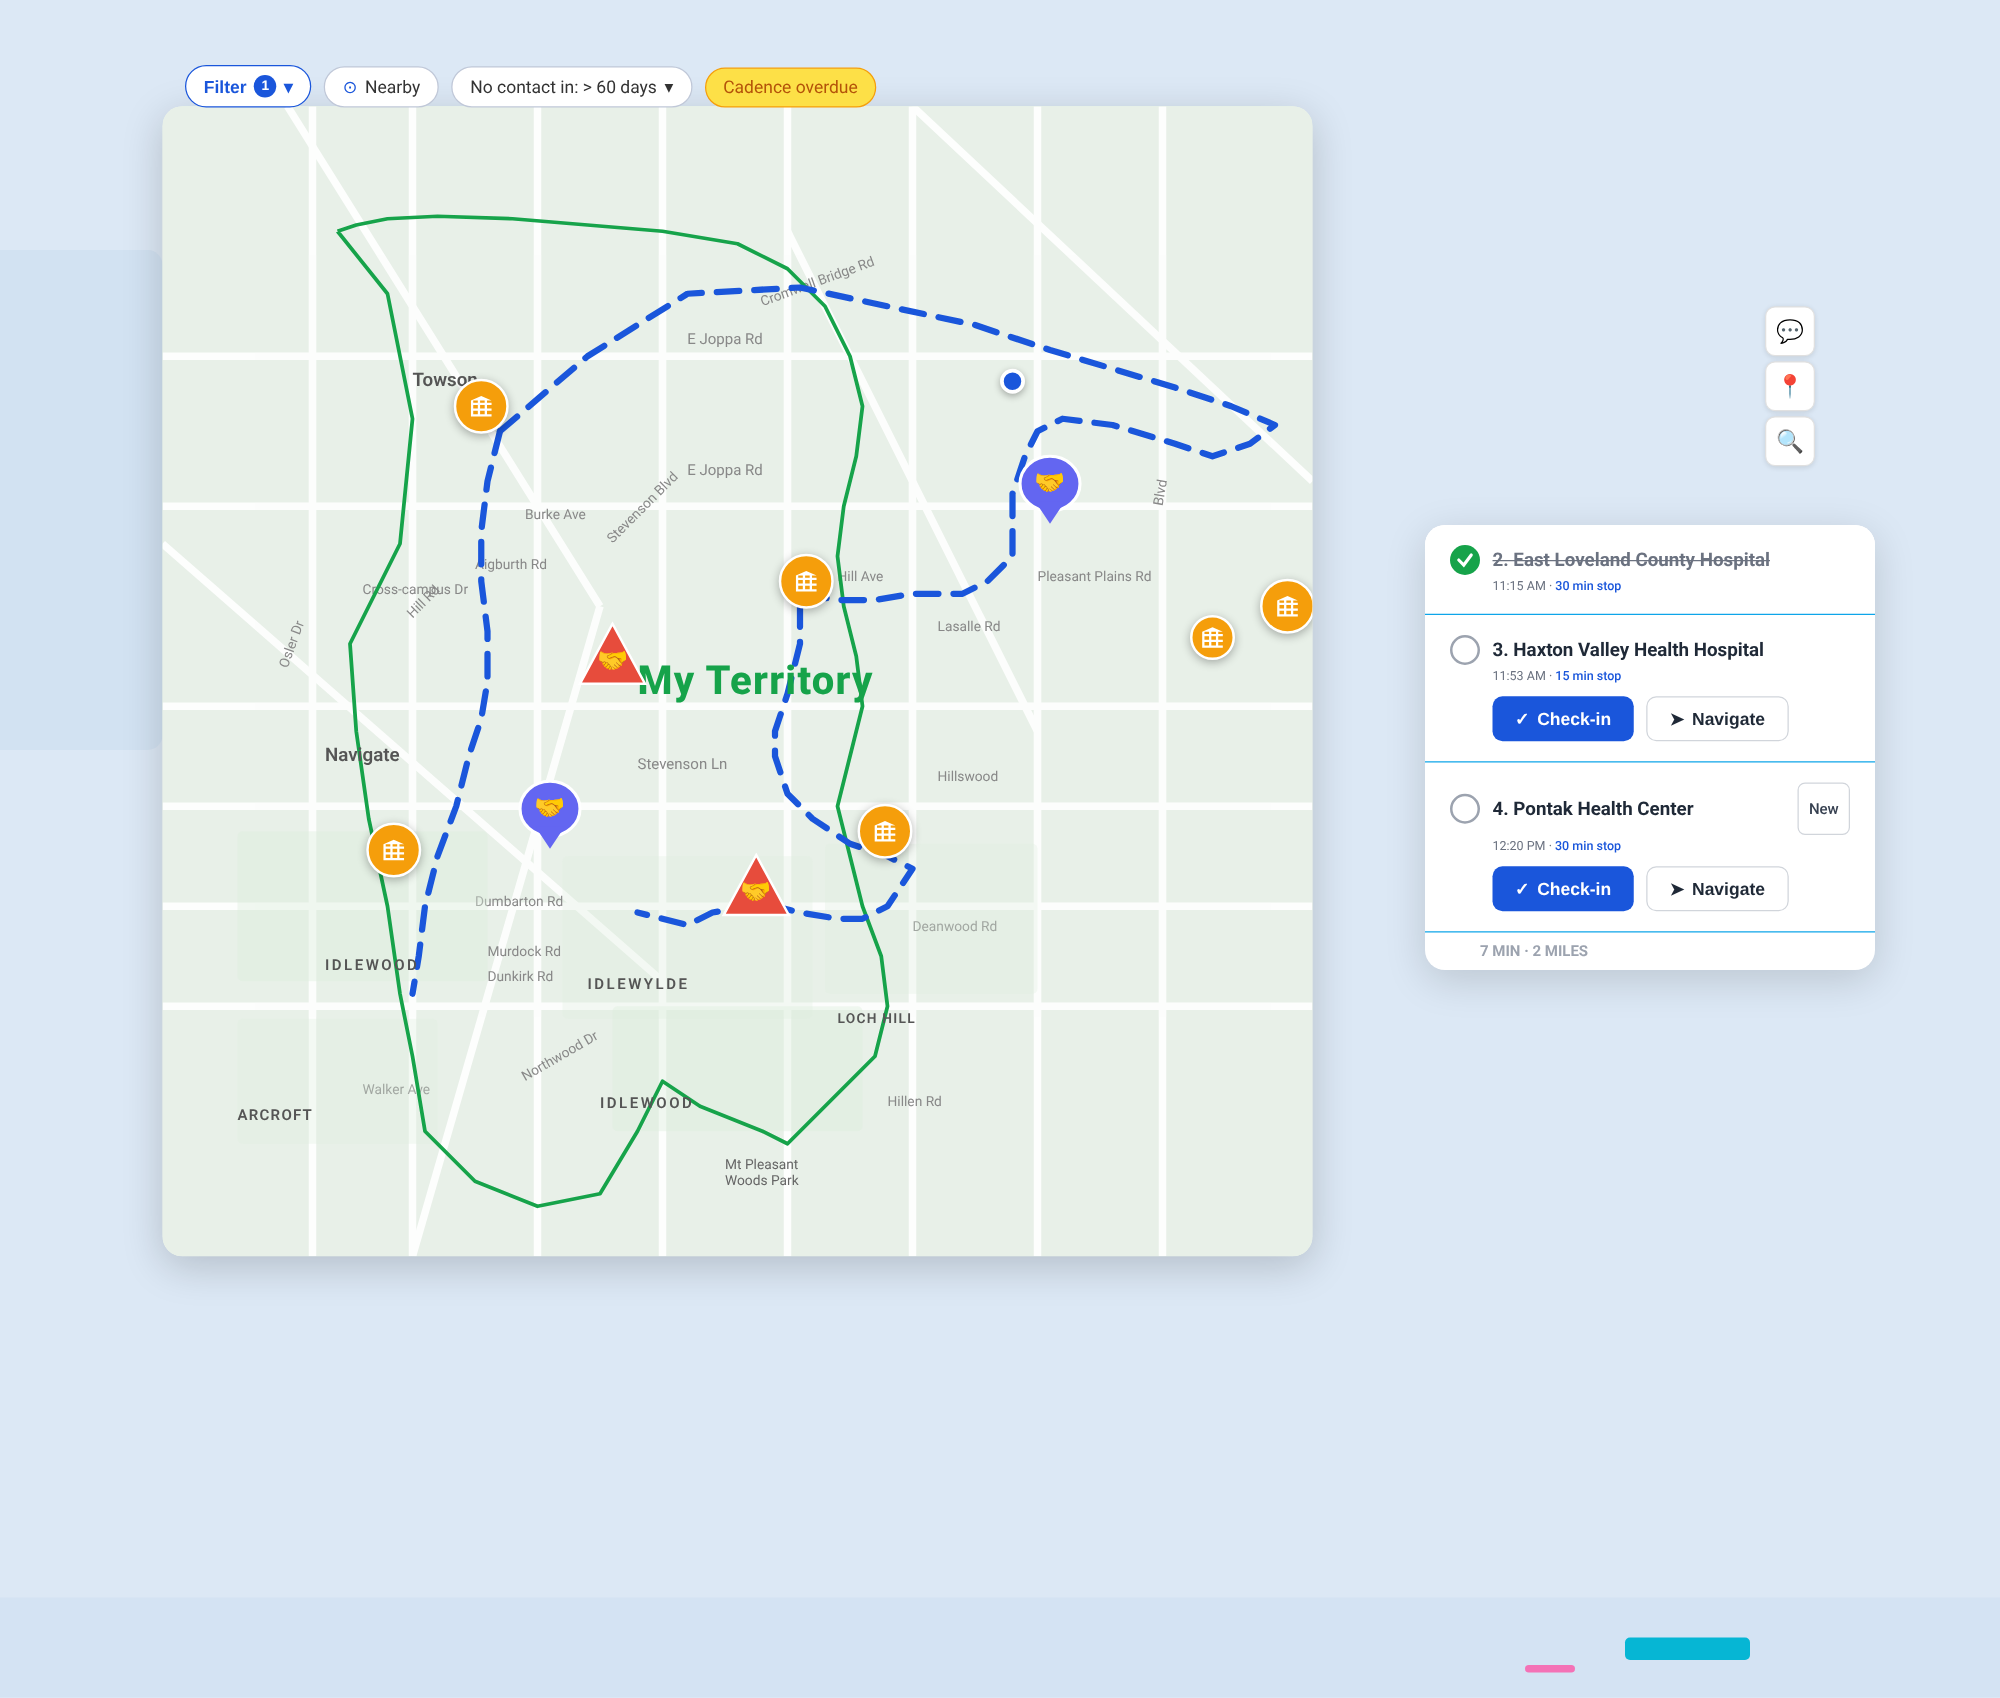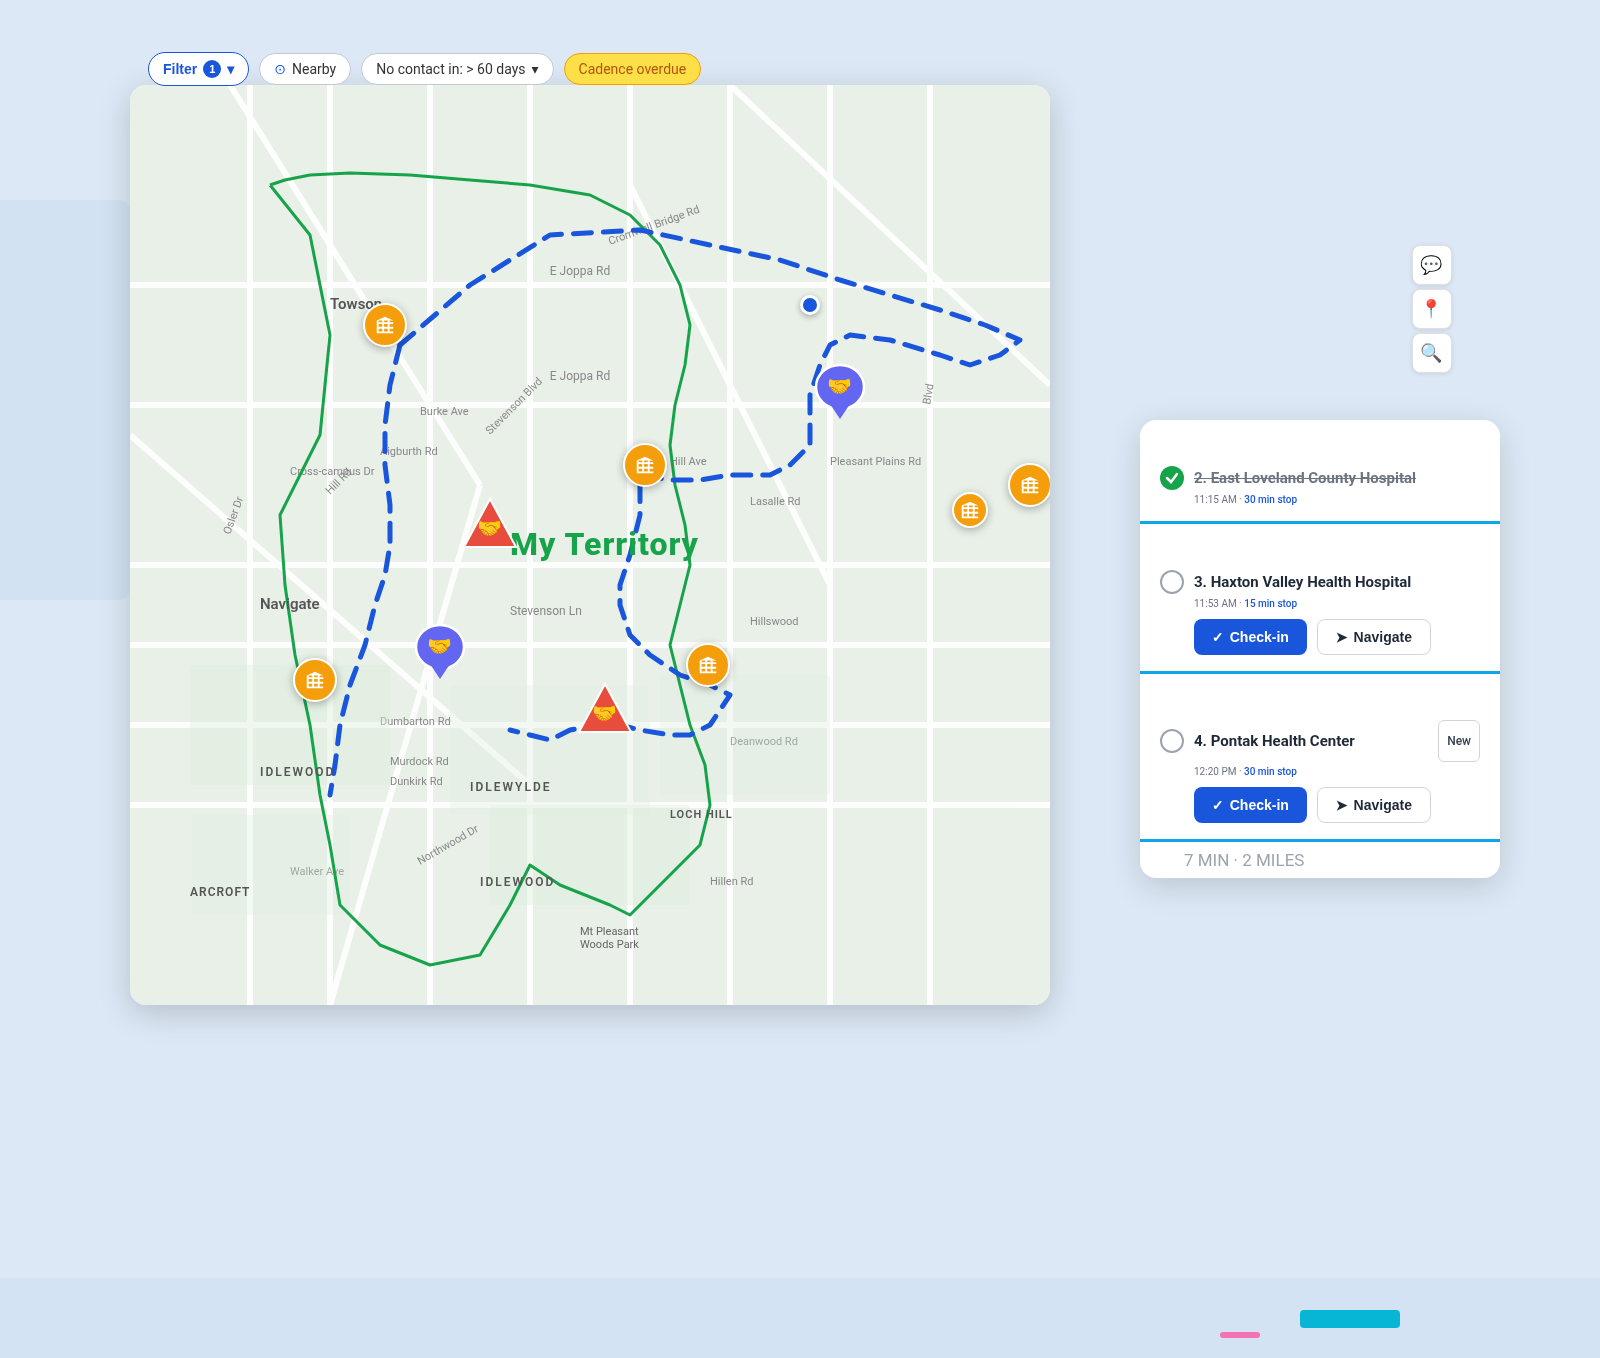--- a/index.html
+++ b/index.html
@@ -38,21 +38,21 @@
       top: 0; left: 0;
       width: 100%; height: 100%;
     }
 
     
     .filter-bar {
       position: absolute;
       top: 52px;
       left: 148px;
       display: flex;
-      align-items: center;
+      align-items: flex-end;
       gap: 10px;
       z-index: 10;
     }
 
     .filter-btn {
       display: flex;
       align-items: center;
       gap: 6px;
       background: white;
       border: 1.5px solid #e0e0e0;
@@ -158,22 +158,21 @@
       background: white;
       border-radius: 16px;
       box-shadow: 0 8px 32px rgba(0,0,0,0.15);
       padding: 0;
       z-index: 20;
       overflow: hidden;
     }
 
     .route-item {
       padding: 16px 20px;
-      border-bottom: 3px solid #0ea5e9;
-      margin-top: 30px;
+      border-bottom: 1px solid #0ea5e9;
     }
 
     .route-item.completed {
       background: white;
     }
 
     .route-item-header {
       display: flex;
       align-items: center;
       gap: 10px;
@@ -604,19 +603,19 @@
         <span>✓</span>
         <span>Check-in</span>
       </button>
       <button class="btn-navigate">
         <span>➤</span>
         <span>Navigate</span>
       </button>
     </div>
   </div>
 
-  <div style="padding: 8px 20px 8px 44px; color:#9ca3af; font-size:17px; font-weight:400;">
+  <div style="padding: 8px 20px 8px 44px; color:#9ca3af; font-size:12px; font-weight:700;">
     7 MIN · 2 MILES
   </div>
 </div>
 
 <div class="teal-bar"></div>
 <div class="pink-bar"></div>
 
 </body></html>

